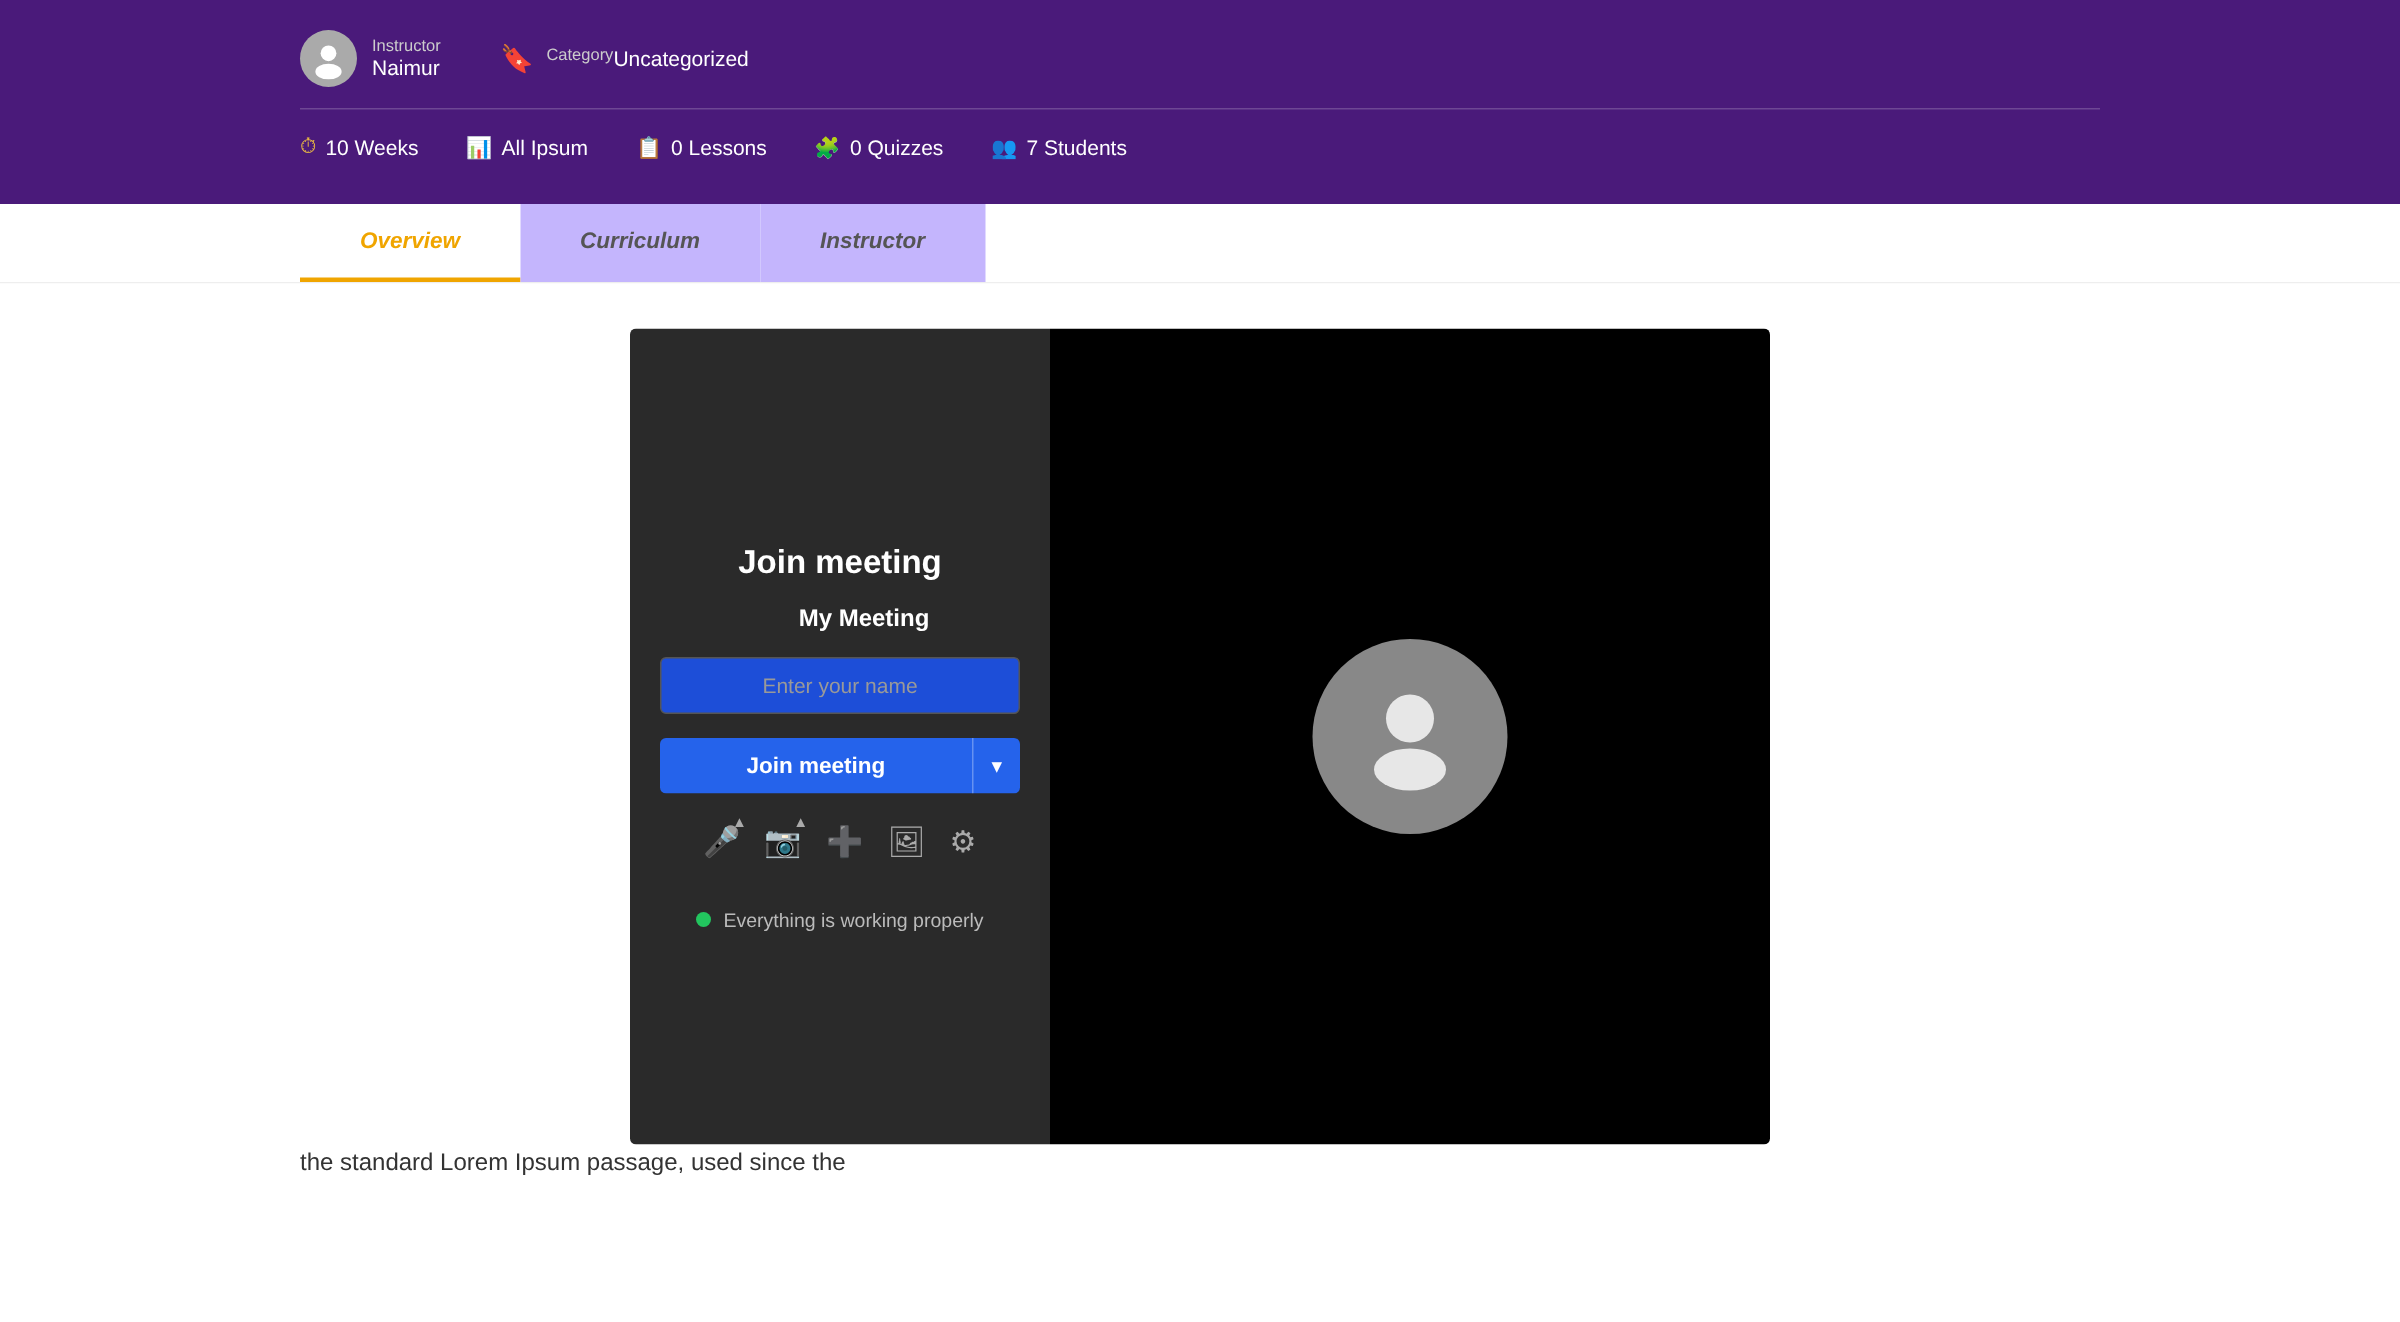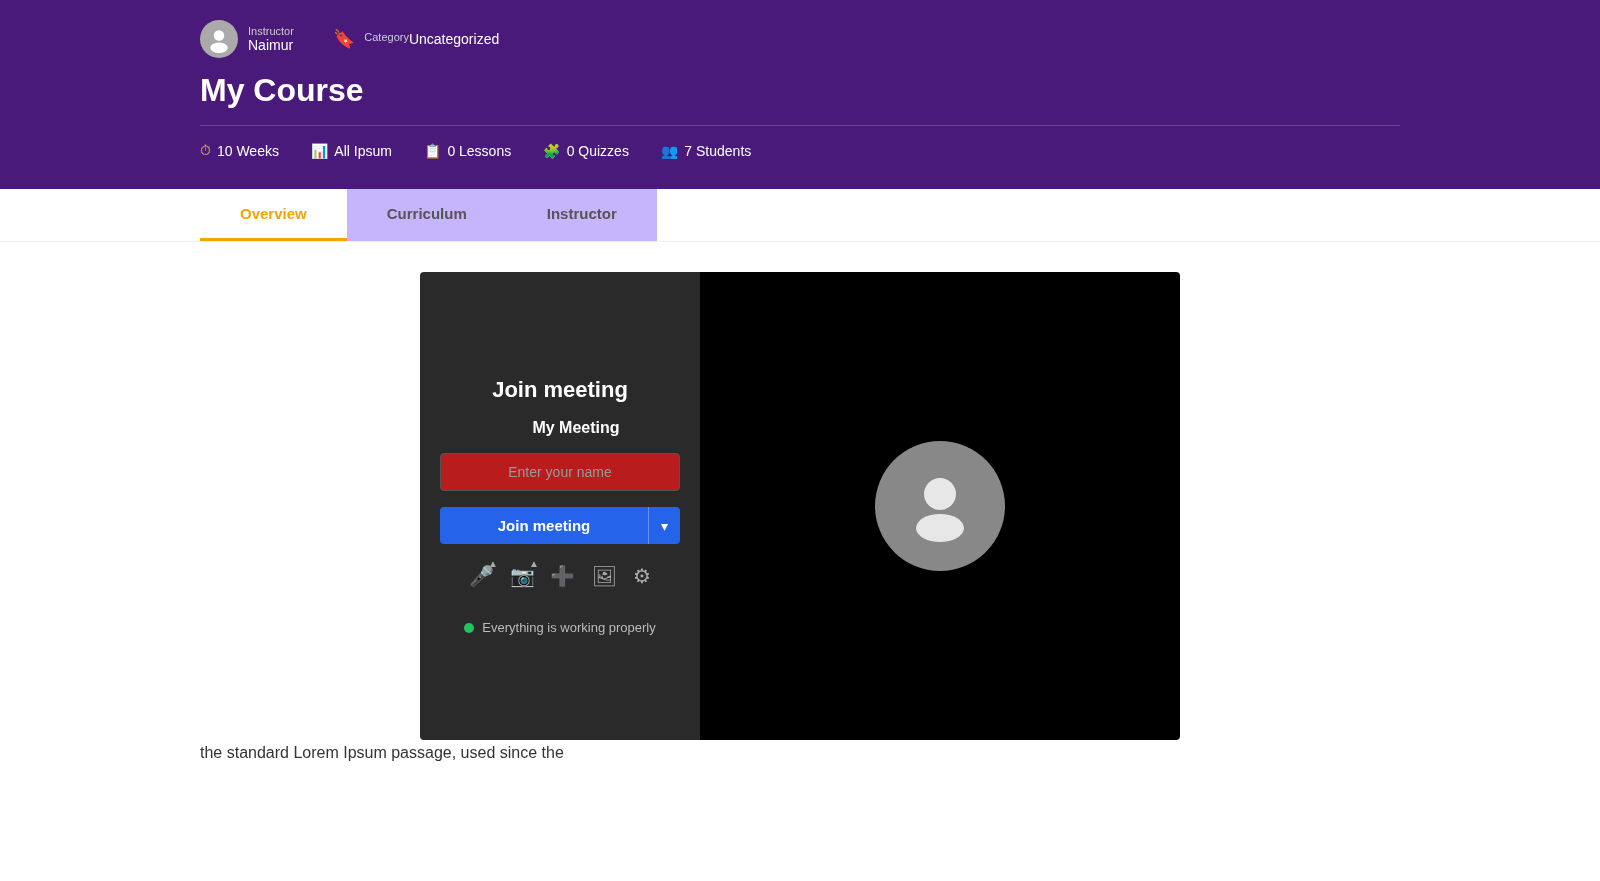--- a/index.html
+++ b/index.html
@@ -70,20 +70,21 @@
       font-size: 14px;
       color: #fff;
     }
     .stat-icon { color: #f0c040; font-size: 14px; }
 
     
     .tabs-container {
       background: #fff;
       padding: 0 200px;
       border-bottom: 1px solid #eee;
+      font-style: italic;
     }
     .tabs {
       display: flex;
       gap: 0;
     }
     .tab {
       padding: 16px 40px;
       font-size: 15px;
       font-weight: 600;
       color: #555;
@@ -102,21 +103,21 @@
       padding: 30px 200px;
       background: #fff;
     }
 
     
     .meeting-widget {
       width: 100%;
       max-width: 760px;
       margin: 0 auto;
       display: flex;
-      height: 468px;
+      height: 544px;
       border-radius: 4px;
       overflow: hidden;
     }
     .meeting-left {
       width: 280px;
       min-width: 280px;
       background: #2a2a2a;
       display: flex;
       flex-direction: column;
       align-items: center;
@@ -133,21 +134,21 @@
     .meeting-name {
       font-size: 16px;
       font-weight: 600;
       color: #fff;
       text-align: center;
       margin-left: 32px;
     }
     .name-input {
       width: 100%;
       padding: 10px 14px;
-      background: #b91c1c;
+      background: #1d4ed8;
       border: 1px solid #555;
       border-radius: 4px;
       color: #ccc;
       font-size: 14px;
       text-align: center;
       outline: none;
     }
     .name-input::placeholder { color: #999; }
     .join-btn-container {
       display: flex;
@@ -257,21 +258,20 @@
       </div>
     </div>
     <div class="category-block">
       <span class="bookmark-icon">🔖</span>
       <div class="category-text">
         <span class="category-label">Category</span>
         <span class="category-value">Uncategorized</span>
       </div>
     </div>
   </div>
-  <h1 class="course-title">My Course</h1>
   <div class="divider-line"></div>
   <div class="course-stats">
     <div class="stat-item">
       <span class="stat-icon">⏱</span>
       <span>10 Weeks</span>
     </div>
     <div class="stat-item">
       <span class="stat-icon">📊</span>
       <span>All Ipsum</span>
     </div>

